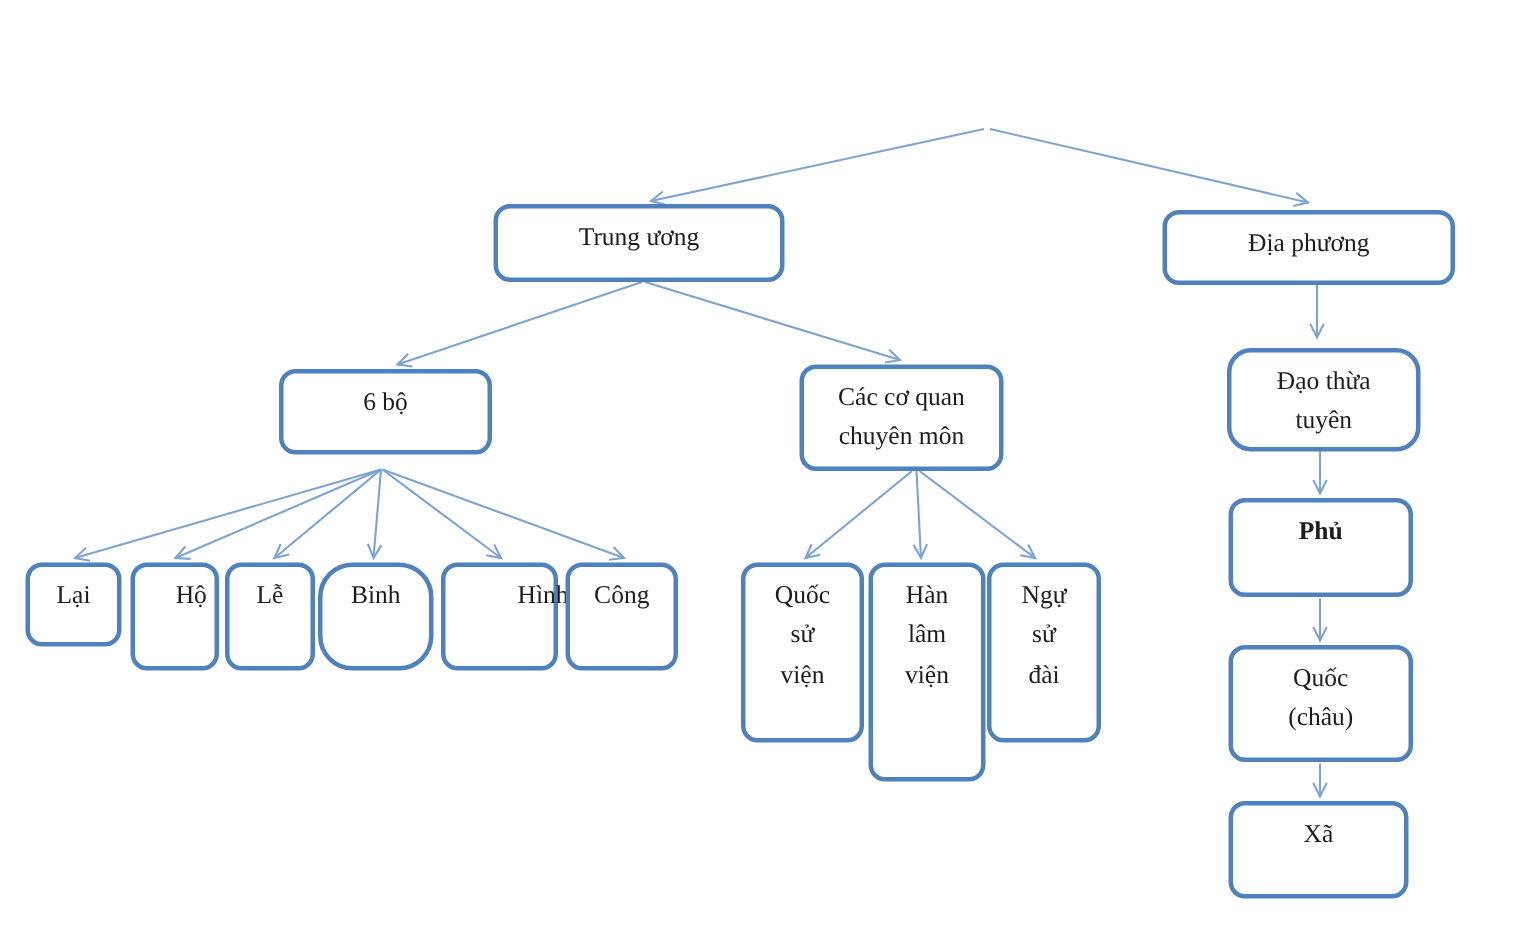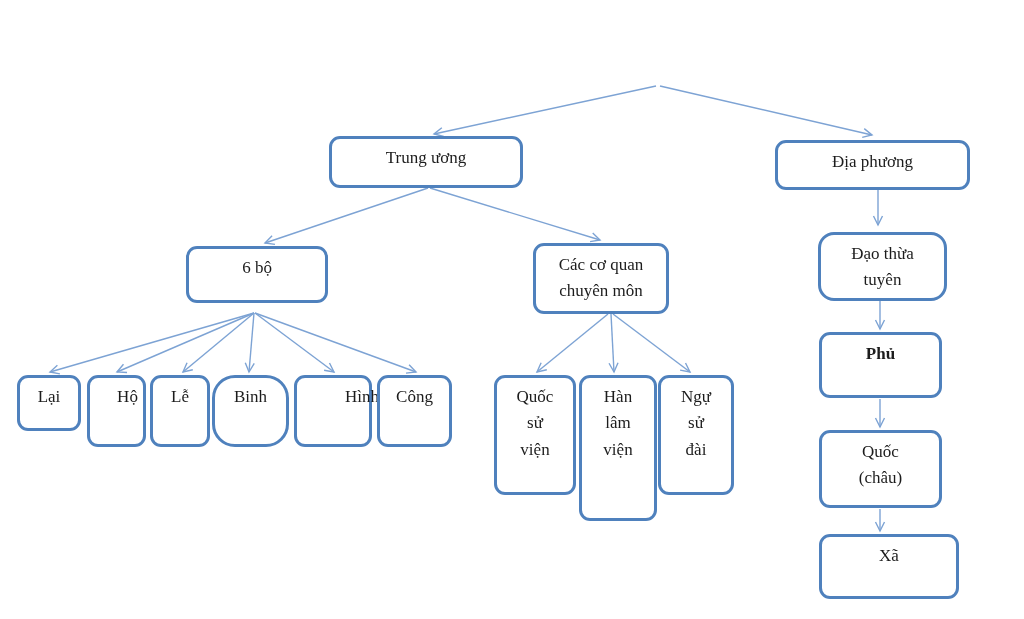--- a/index.html
+++ b/index.html
@@ -85,15 +85,15 @@
 lâm
 viện</div>
   <div class="node" style="left: 658px; top: 375px; width: 76px; height: 120px;">Ngự
 sử
 đài</div>
   <div class="node" style="left: 818px; top: 232px; width: 129px; height: 69px; border-radius: 16px;">Đạo thừa
 tuyên</div>
   <div class="node" style="left: 819px; top: 332px; width: 123px; height: 66px; font-weight: bold;">Phủ</div>
   <div class="node" style="left: 819px; top: 430px; width: 123px; height: 78px;">Quốc
 (châu)</div>
-  <div class="node" style="left: 819px; top: 534px; width: 140px; height: 65px;">Xã</div>
+  <div class="node" style="left: 819px; top: 534px; width: 120px; height: 65px;">Xã</div>
 
 </div>
 
 </body></html>

